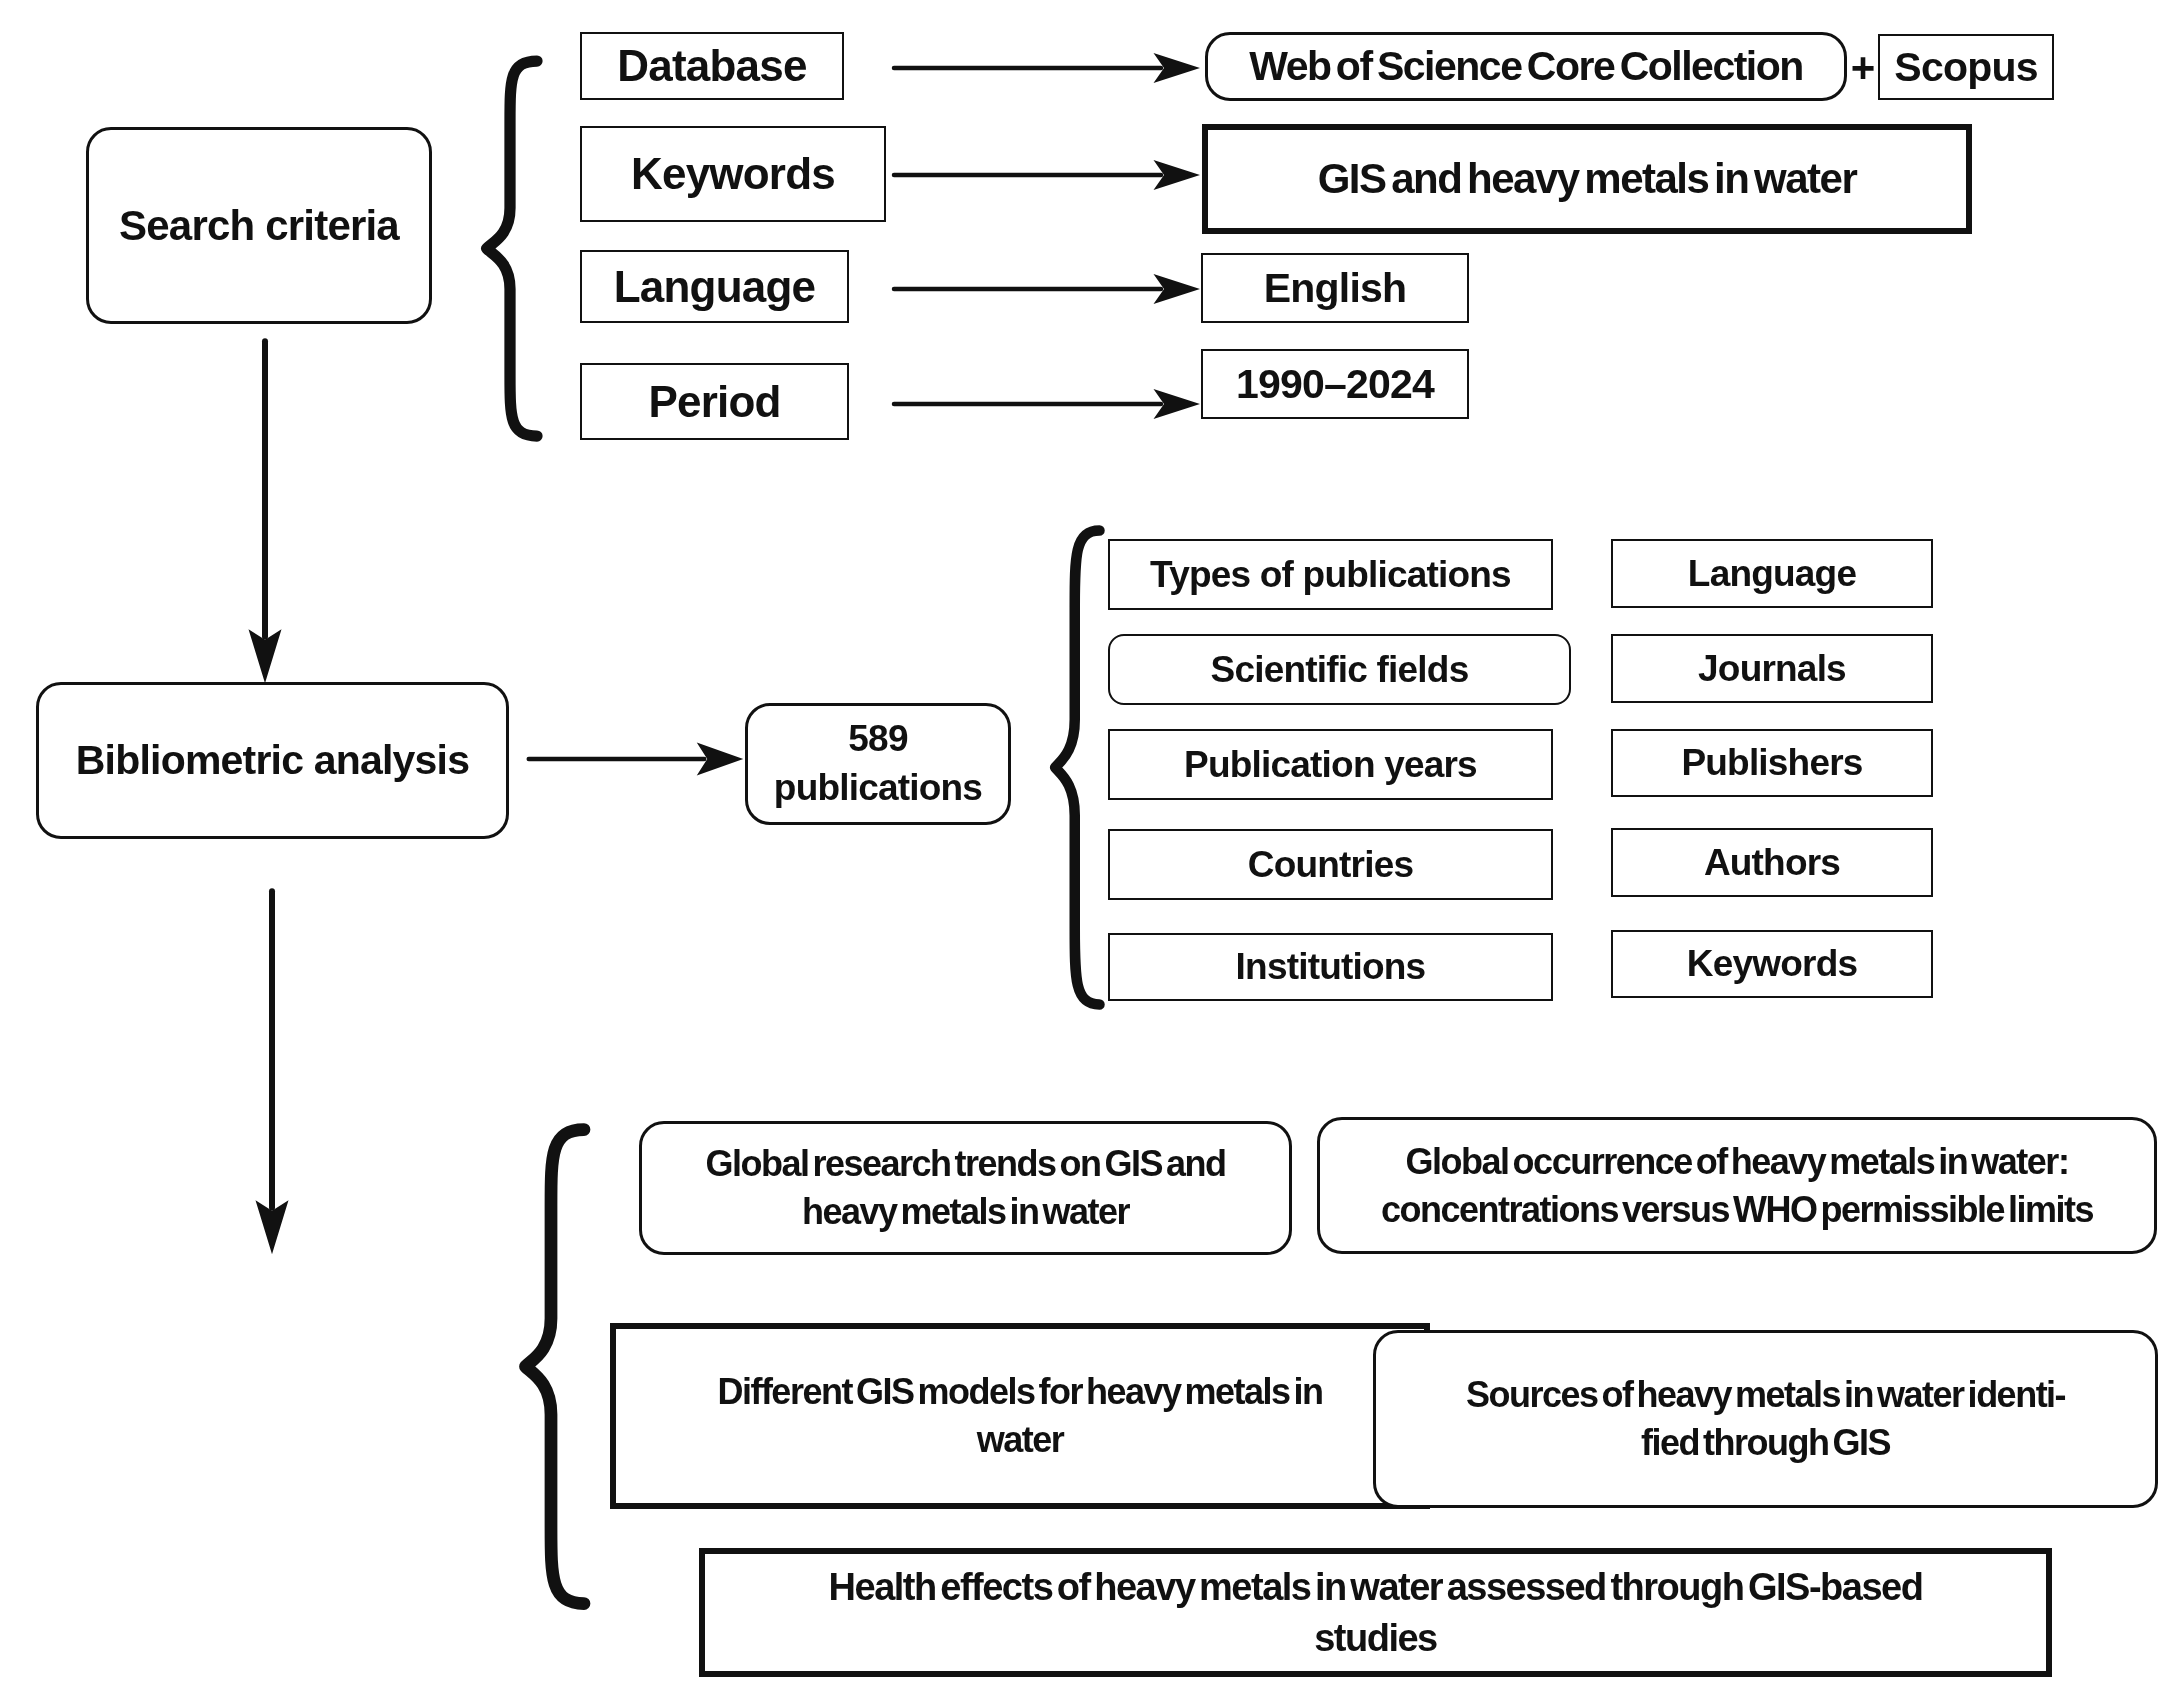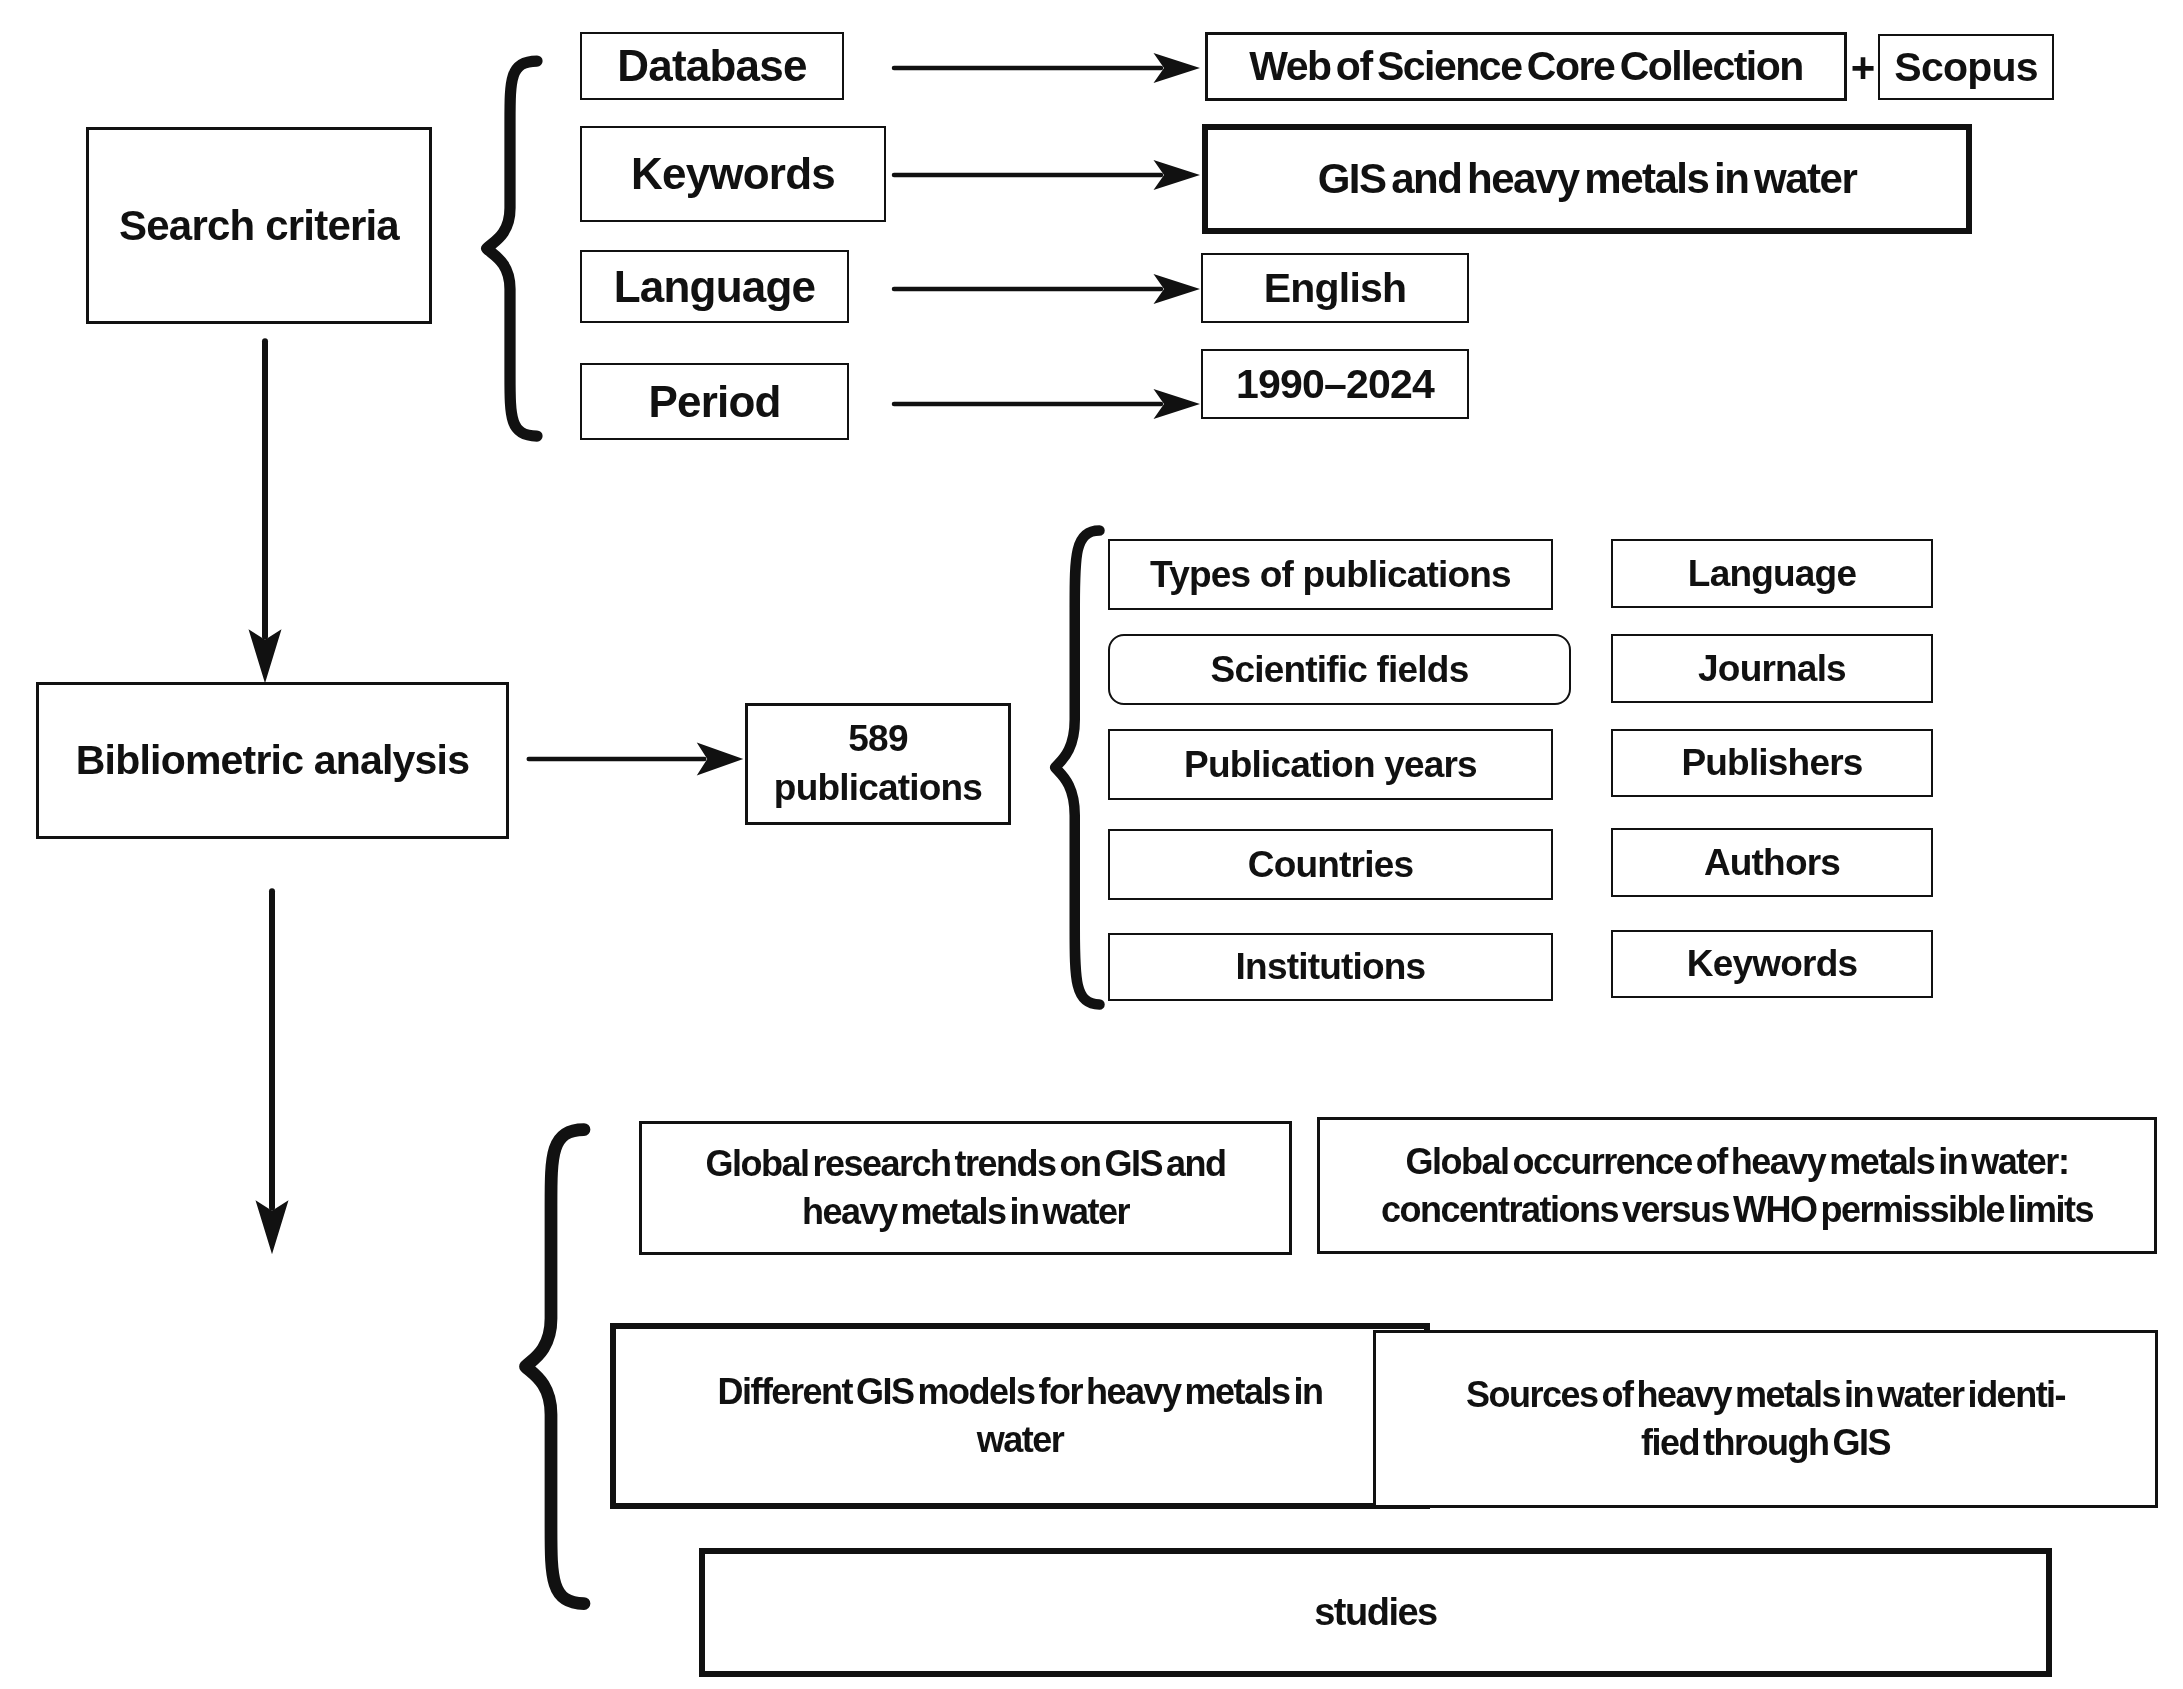--- a/index.html
+++ b/index.html
@@ -2,21 +2,21 @@
 <html style="font-size:12px"><head>
 <meta charset="utf-8">
 <style>
   html,body{margin:0;padding:0;background:#ffffff;}
   body{width:2183px;height:1690px;position:relative;overflow:hidden;
        font-family:"Liberation Sans",sans-serif;color:#111;}
   .canvas{position:absolute;left:0;top:0;width:2183px;height:1690px;background:#fff;}
   .box{position:absolute;box-sizing:border-box;background:#fff;border:2.3px solid #111;
        display:flex;flex-direction:column;align-items:center;justify-content:center;
        text-align:center;font-weight:bold;color:#111;letter-spacing:-0.8px;}
-  .b5{border-width:3.8px;}
+  .b5{border-width:3.8px;border-radius:25px;}
   .b8{border-width:6px;}
   .fs58{font-size:44px;}
   .fs56{font-size:42px;}
   .fs54{font-size:41px;}
   .fs52{font-size:37px;}
   .fs50{font-size:38px;}
   .fs48{font-size:36px;}
   .tight{letter-spacing:-1.5px;word-spacing:-4.5px;}
   .ln{display:block;white-space:nowrap;line-height:1.32;}
   .plus{position:absolute;font-weight:bold;font-size:42px;display:flex;
@@ -165,17 +165,18 @@
     <span class="ln">Different GIS models for heavy metals in</span>
     <span class="ln">water</span>
   </div>
 
   <div class="box b5 fs48 tight" style="left:1373px;top:1330px;width:785px;height:178px;">
     <span class="ln">Sources of heavy metals in water identi-</span>
     <span class="ln">fied through GIS</span>
   </div>
 
   <div class="box b8 fs50 tight" style="left:699px;top:1548px;width:1353px;height:129px;">
+    <span class="ln">Health effects of heavy metals in water assessed through GIS-based</span>
     <span class="ln">studies</span>
   </div>
 
 </div>
 
 
 </body></html>

